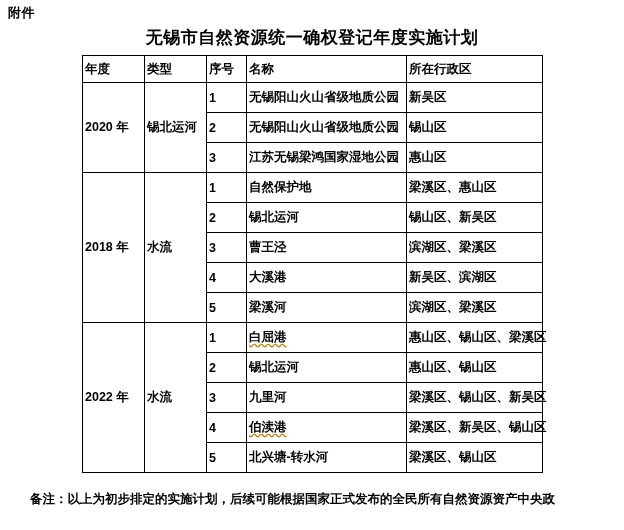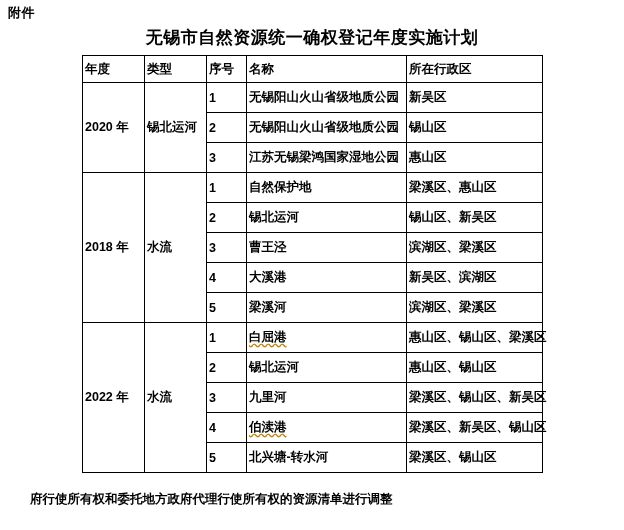--- a/index.html
+++ b/index.html
@@ -185,16 +185,16 @@
       </tr>
       <tr>
         <td>5</td>
         <td>北兴塘-转水河</td>
         <td>梁溪区、锡山区</td>
       </tr>
     </tbody>
   </table>
 
   <div class="note">
-    <span class="indent">府行使所有权和委托地方政府代理行使所有权的资源清单进行调整</span>
+    <span class="indent">备注：以上为初步排定的实施计划，后续可能根据国家正式发布的全民所有自然资源资产中央政</span>
   </div>
 
 </div>
 
 </body></html>

